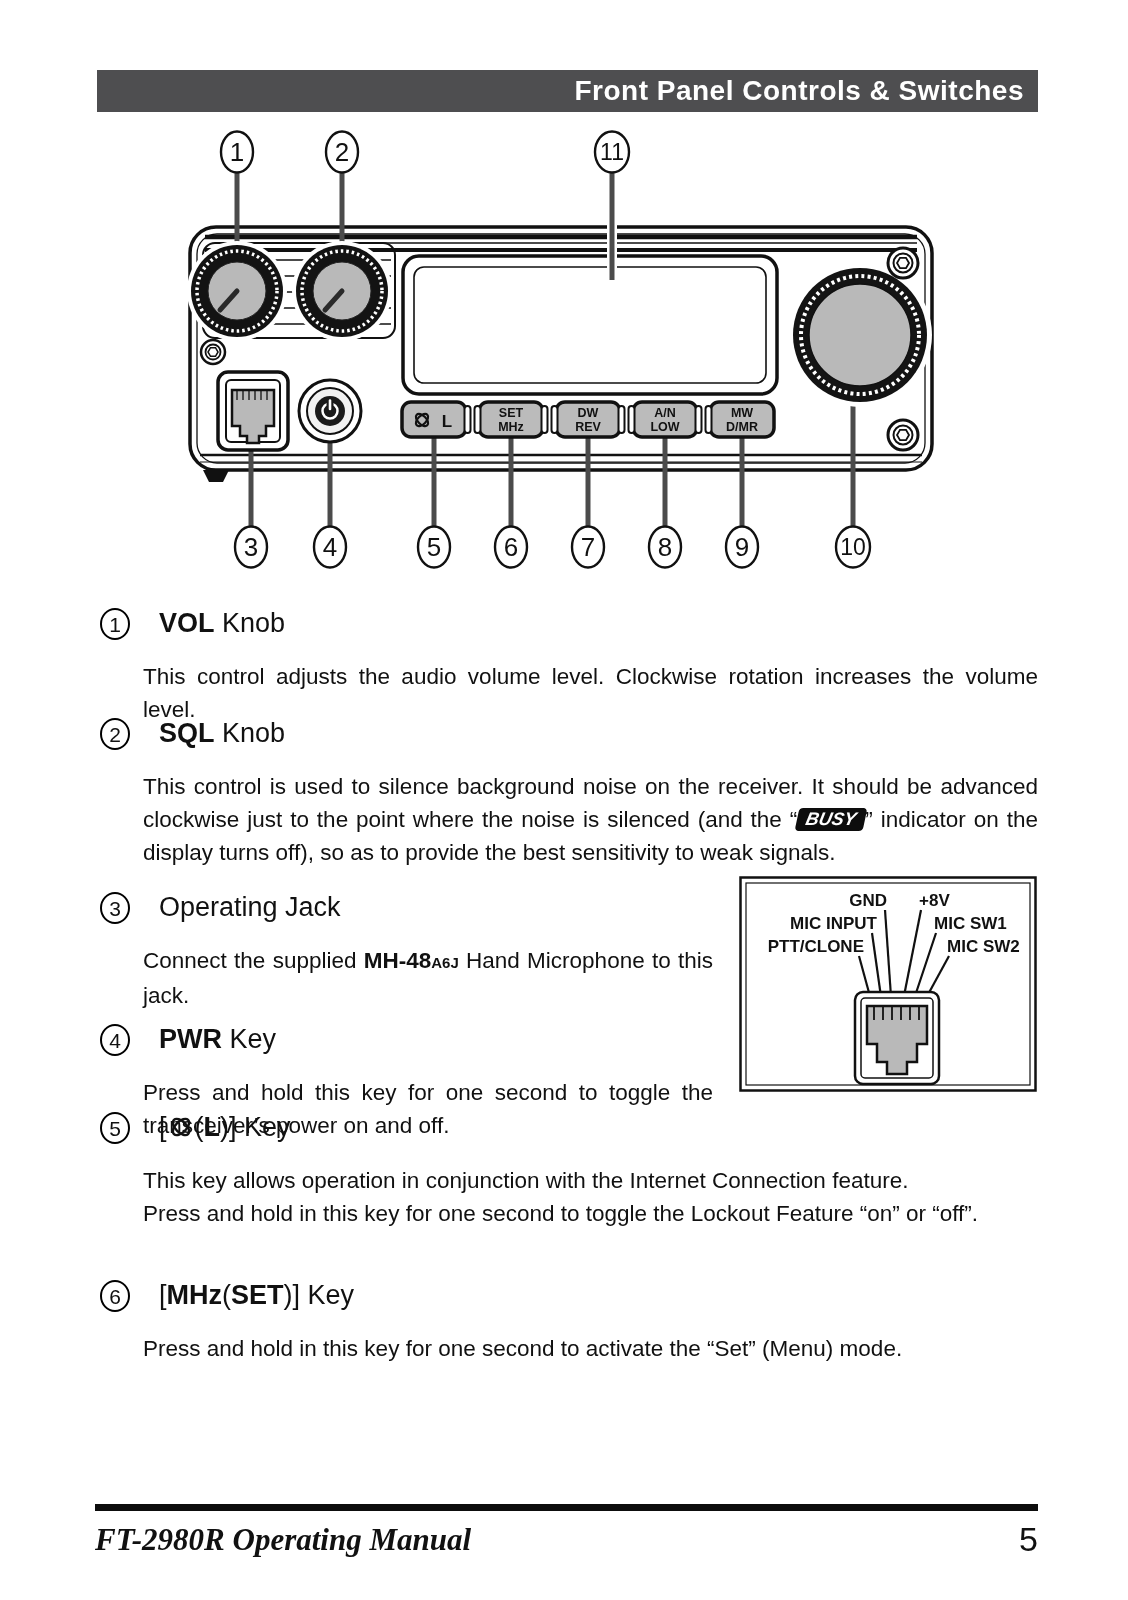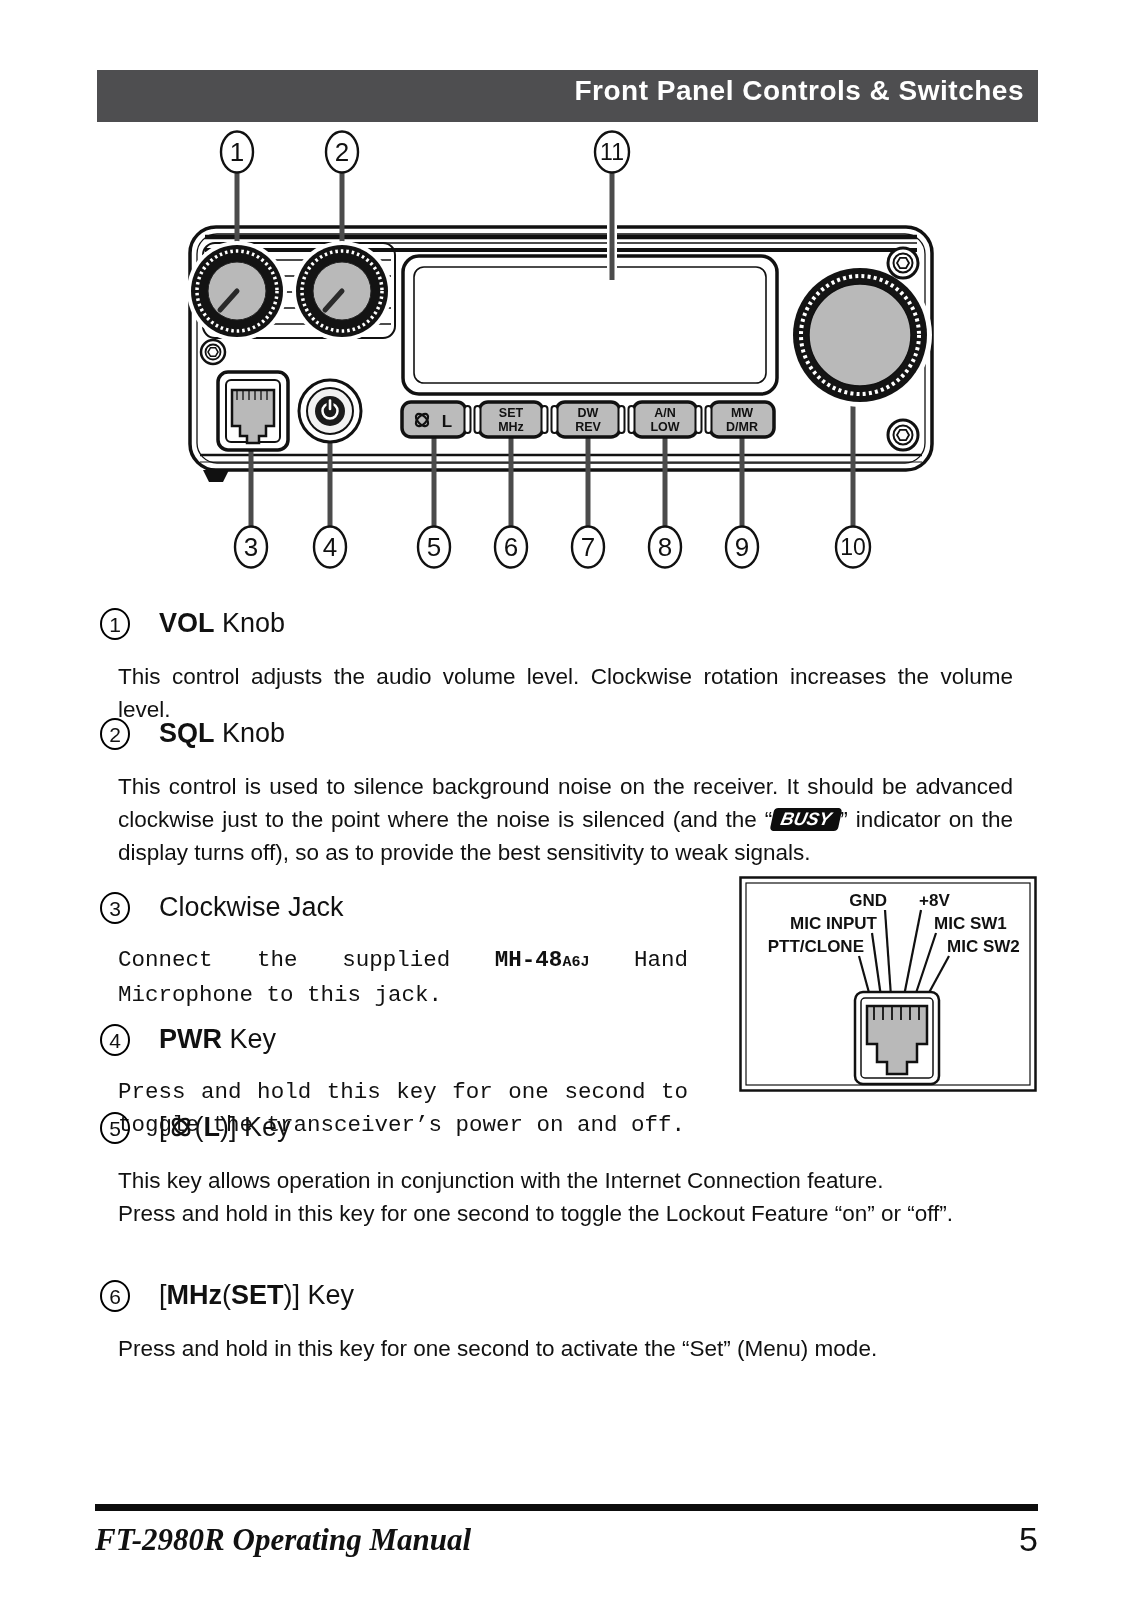--- a/index.html
+++ b/index.html
@@ -1,30 +1,30 @@
 <!DOCTYPE html>
 <html><head>
 <meta charset="utf-8">
 <style>
   html,body{margin:0;padding:0;background:#e8e8e8;}
   .page{position:relative;width:1128px;height:1600px;background:#ffffff;margin:0 auto;
         font-family:"Liberation Sans", sans-serif;color:#111;overflow:hidden;}
-  .header-bar{position:absolute;left:97px;top:70px;width:941px;height:52px;background:#4e4e50;
+  .header-bar{position:absolute;left:97px;top:70px;width:941px;height:42px;background:#4e4e50;
         color:#fff;font-size:28px;font-weight:bold;text-align:right;line-height:42px;
         padding-right:14px;box-sizing:border-box;letter-spacing:.5px;}
   .figure{position:absolute;left:185px;top:130px;width:762px;height:442px;}
   .figure svg{display:block;font-family:"Liberation Sans", sans-serif;}
   .sec{position:absolute;left:100px;width:938px;}
   .sec-head{display:flex;align-items:center;gap:13px;margin:0 0 5px 0;}
   .cnum{flex:0 0 auto;display:inline-block;width:30px;height:32px;border:2.5px solid #000;
         border-radius:50%;text-align:center;line-height:29px;font-size:21px;box-sizing:border-box;}
   .sec-title{font-size:27px;font-weight:400;margin:16px;}
   .sec-title b{font-weight:700;}
-  .sec-body{margin:0 0 0 18px;font-size:22.5px;line-height:33px;text-align:justify;width:895px;}
-  .narrow .sec-body{width:570px;font-family:Liberation Mono, monospace;}
+  .sec-body{margin:0 0 0 43px;font-size:22.5px;line-height:33px;text-align:justify;width:895px;}
+  .narrow .sec-body{width:570px;}
   .busy-badge{display:inline-block;background:#0d0d0d;color:#fff;font-style:italic;font-weight:bold;
         font-size:18px;line-height:23px;padding:0 9px;border-radius:4px;transform:skewX(-12deg);
         vertical-align:2px;}
   .model{font-weight:bold;}
   .model-sub{font-weight:bold;font-size:15px;}
   .wires-icon{vertical-align:-3px;margin:0 1px;}
   .pinout{position:absolute;left:739px;top:876px;width:298px;height:172px;}
   .footer-rule{position:absolute;left:95px;top:1504px;width:943px;height:7px;background:#0d0d0d;}
   .footer-left{position:absolute;left:95px;top:1522px;font-family:"Liberation Serif", serif;
         font-style:italic;font-weight:bold;font-size:31px;}
@@ -224,21 +224,21 @@
     <div class="sec-head">
       <span class="cnum">2</span>
       <h2 class="sec-title"><b>SQL</b><span> Knob</span></h2>
     </div>
     <p class="sec-body"><span>This control is used to silence background noise on the receiver. It should be advanced clockwise just to the point where the noise is silenced (and the “</span><span class="busy-badge">BUSY</span><span>” indicator on the display turns off), so as to provide the best sensitivity to weak signals.</span></p>
   </section>
 
   <section class="sec narrow" style="top:876px">
     <div class="sec-head">
       <span class="cnum">3</span>
-      <h2 class="sec-title"><span>Clockwise Jack</span></h2>
+      <h2 class="sec-title"><span>Operating Jack</span></h2>
     </div>
     <p class="sec-body"><span>Connect the supplied </span><span class="model">MH-48</span><span class="model-sub">A6J</span><span> Hand Microphone to this jack.</span></p>
   </section>
 
   <section class="sec narrow" style="top:1008px">
     <div class="sec-head">
       <span class="cnum">4</span>
       <h2 class="sec-title"><b>PWR</b><span> Key</span></h2>
     </div>
     <p class="sec-body">Press and hold this key for one second to toggle the transceiver’s power on and off.</p>

